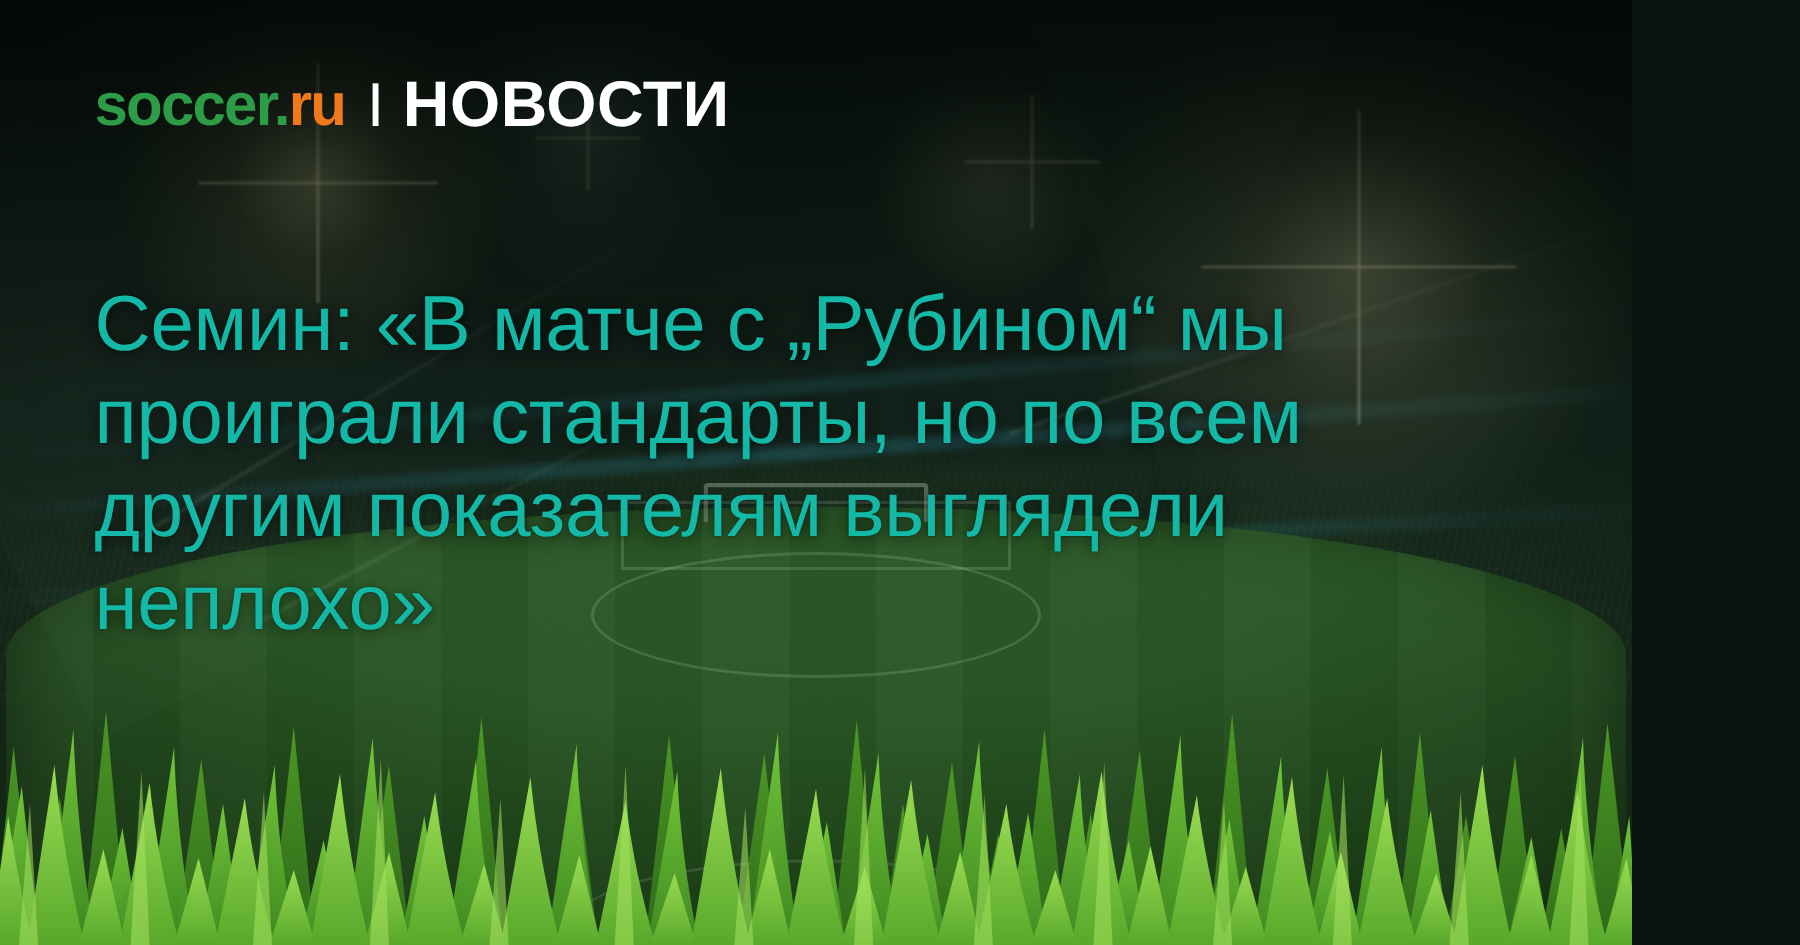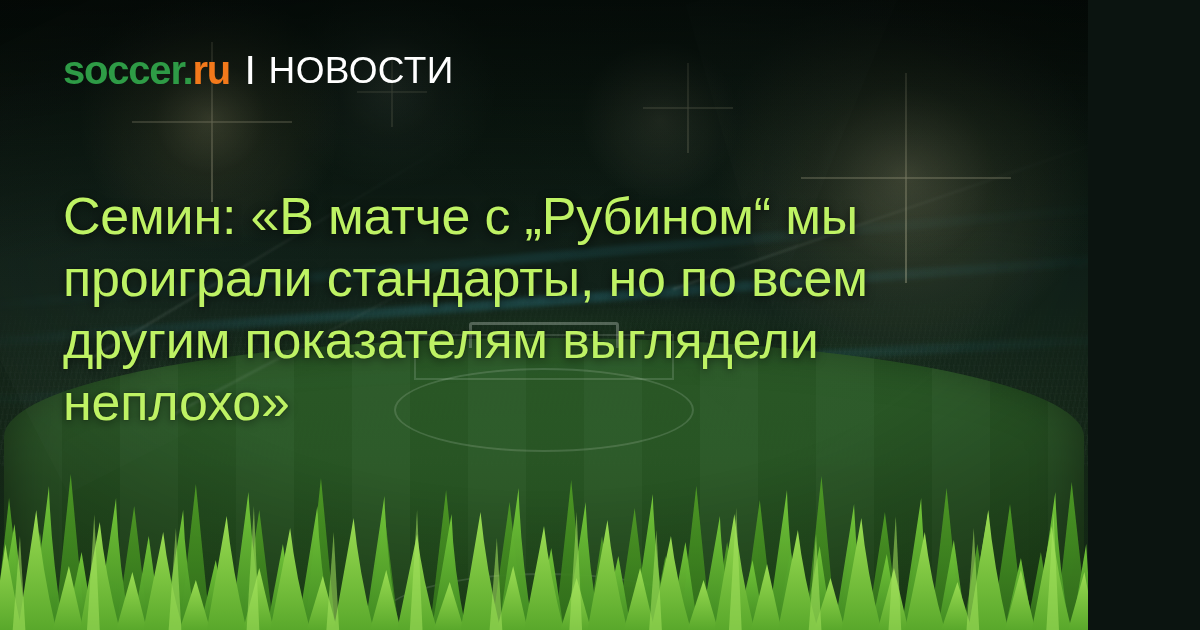--- a/index.html
+++ b/index.html
@@ -114,25 +114,25 @@
   .grass svg{display:block;width:100%;height:100%;}
 
   
   .content{position:absolute;inset:0;}
 
   .brandbar{position:absolute;left:63px;top:48px;display:flex;align-items:center;height:44px;}
   .logo{font-size:40px;font-weight:bold;letter-spacing:-1.2px;line-height:1;white-space:nowrap;}
   .logo .green{color:#2e9b46;}
   .logo .orange{color:#f2791b;}
   .sep{color:#ffffff;font-size:30px;font-weight:bold;margin:0 14px 0 16px;line-height:1;position:relative;top:-2px;}
-  .section{color:#ffffff;font-size:37px;font-weight:normal;letter-spacing:.4px;line-height:1;white-space:nowrap;}
+  .section{color:#ffffff;font-size:43px;font-weight:bold;letter-spacing:.4px;line-height:1;white-space:nowrap;}
 
   .headline{
     position:absolute;left:63px;top:185px;width:980px;
-    color:#bef264;font-size:52px;font-weight:normal;line-height:62px;
+    color:#14b8a6;font-size:52px;font-weight:normal;line-height:62px;
     letter-spacing:-.2px;
     text-shadow:0 2px 10px rgba(0,0,0,.55), 0 0 2px rgba(0,0,0,.4);
   }
 </style>
 </head>
 <body>
 
 <div class="card">
 
   <div class="bg bg-base"></div>

